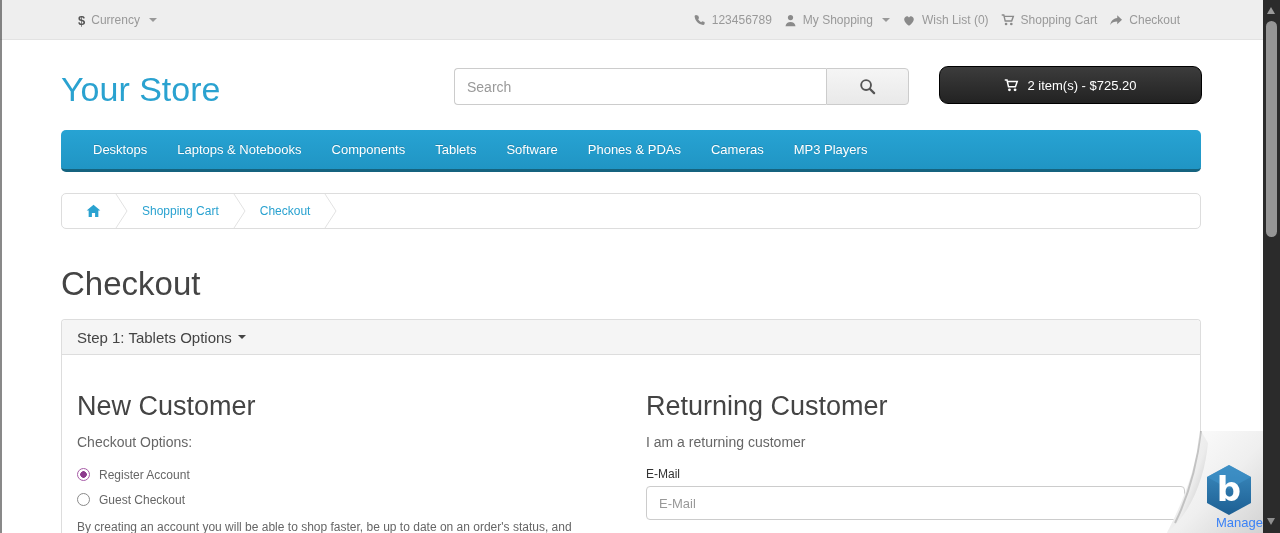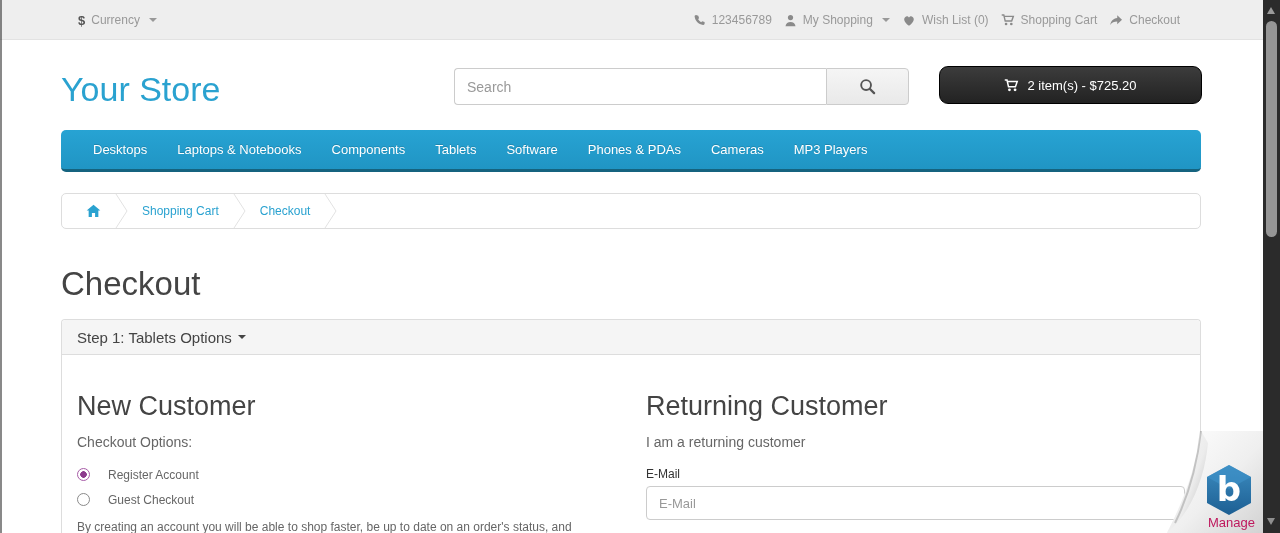--- a/index.html
+++ b/index.html
@@ -53,32 +53,32 @@
   .panel { position:absolute; left:61px; top:319px; width:1140px; height:214px;
     border:1px solid #ddd; border-bottom:none; border-radius:4px 4px 0 0; background:#fff; }
   .panel-heading { height:35px; background:#f5f5f5; border-bottom:1px solid #ddd; border-radius:4px 4px 0 0;
     display:flex; align-items:center; padding:0 15px; }
   .panel-heading .ph-link { font-size:15px; color:#444; cursor:pointer; display:flex; align-items:center; }
   .panel-heading .caret { border-top-color:#444; margin-left:6px; }
   .panel-body { padding:15px 0; display:flex; }
   .col { width:569px; padding:0 15px; }
   h2.section-title { font-size:27px; font-weight:400; color:#444; line-height:1.2; margin:20px 0 10px; }
   .small-text { font-size:14px; color:#666; line-height:1.5; margin:0 0 9px; }
-  .radio-row { display:flex; align-items:center; gap:18px; padding:5px 0; font-size:12px; color:#666; height:25px; cursor:pointer; }
+  .radio-row { display:flex; align-items:center; gap:9px; padding:5px 0; font-size:12px; color:#666; height:25px; cursor:pointer; }
   .radio-dot { width:13px; height:13px; border-radius:50%; border:1px solid #8a8a8a; background:#fff; flex:0 0 auto; }
   .radio-dot.on { border-color:#a75ca7; background:radial-gradient(circle, #8d3a8d 0 3px, #fff 3.6px); }
   .desc { font-size:12px; color:#666; margin-top:8px; white-space:nowrap; }
   .field-label { display:block; font-size:12px; color:#333; margin:14px 0 5px; }
   .text-input { width:539px; height:34px; border:1px solid #ccc; border-radius:4px; padding:0 12px;
     font-size:13px; color:#333; outline:none; font-family:inherit; }
   .text-input::placeholder { color:#999; }
   
   .manage-badge { position:absolute; right:17px; bottom:0; width:96px; height:102px; z-index:50; cursor:pointer; }
   .manage-badge svg.curl { position:absolute; inset:0; }
-  .manage-label { position:absolute; right:8px; bottom:3px; font-size:13px; color:#be185d;margin-top:13px; }
+  .manage-label { position:absolute; right:0; bottom:3px; font-size:13px; color:#3b82f6;margin-top:13px; }
 </style>
 </head>
 <body>
 
 <div class="topbar">
   <div class="currency">
     <span class="sym">$</span>
     <span>Currency</span>
     <span class="caret"></span>
   </div>

